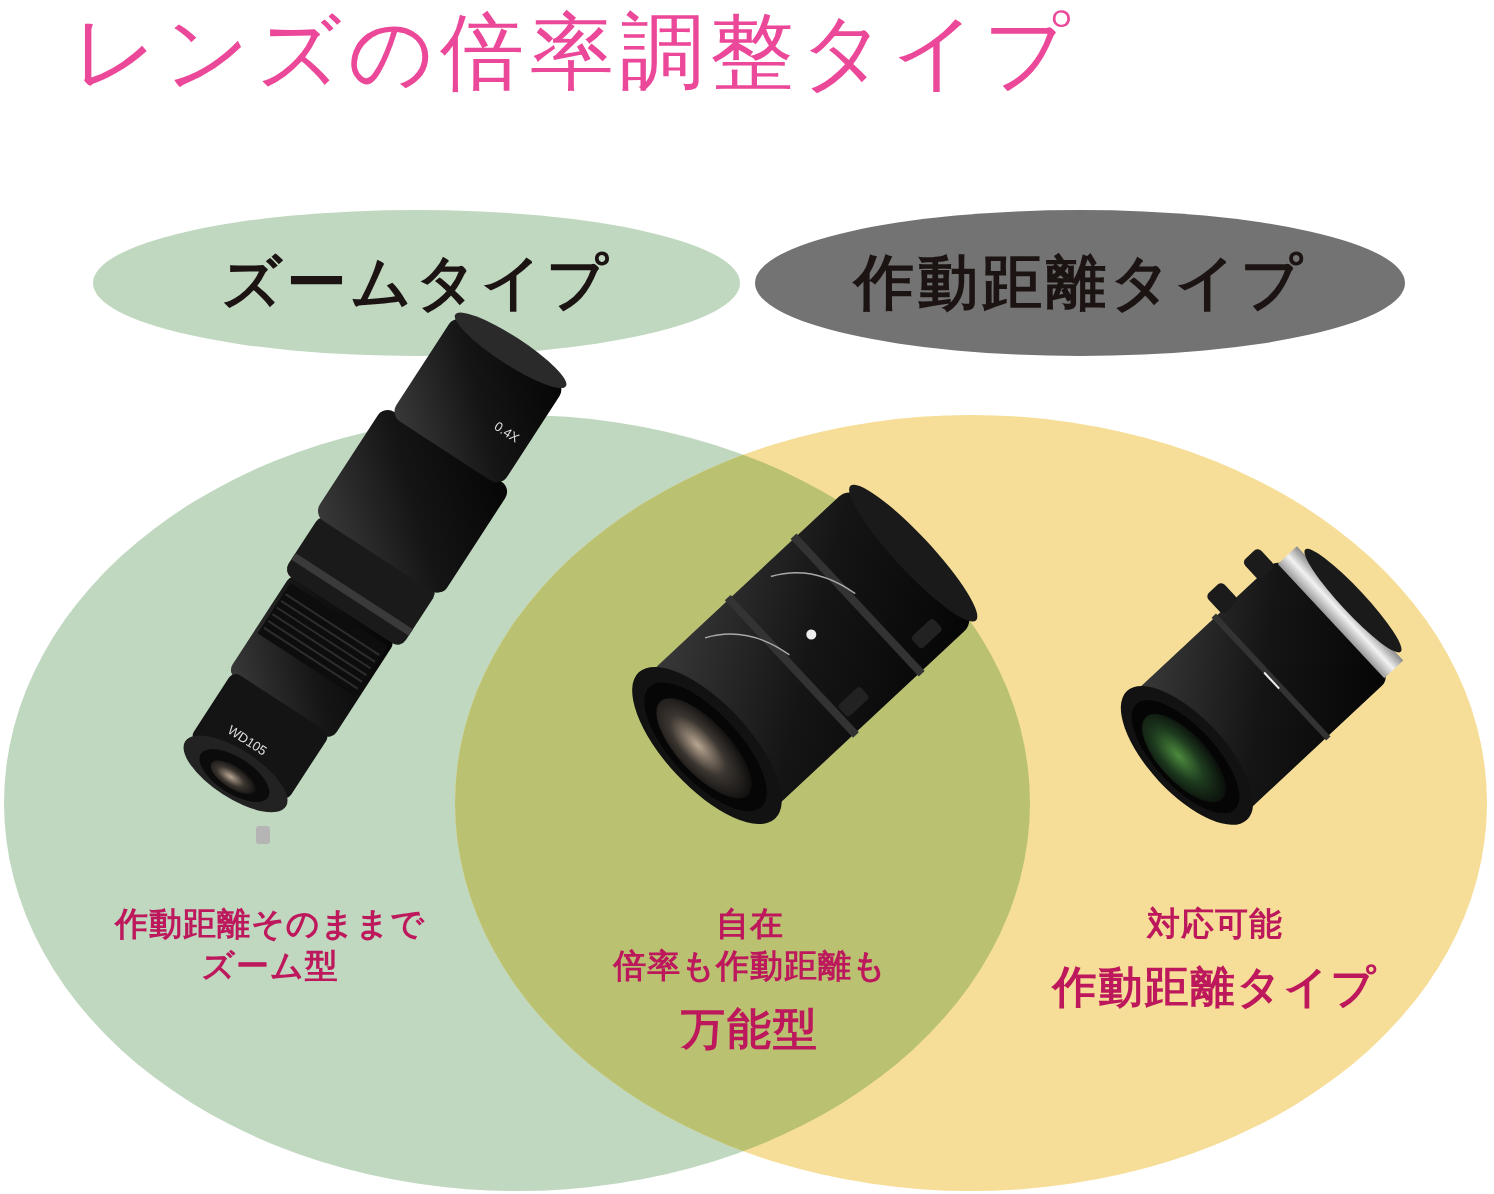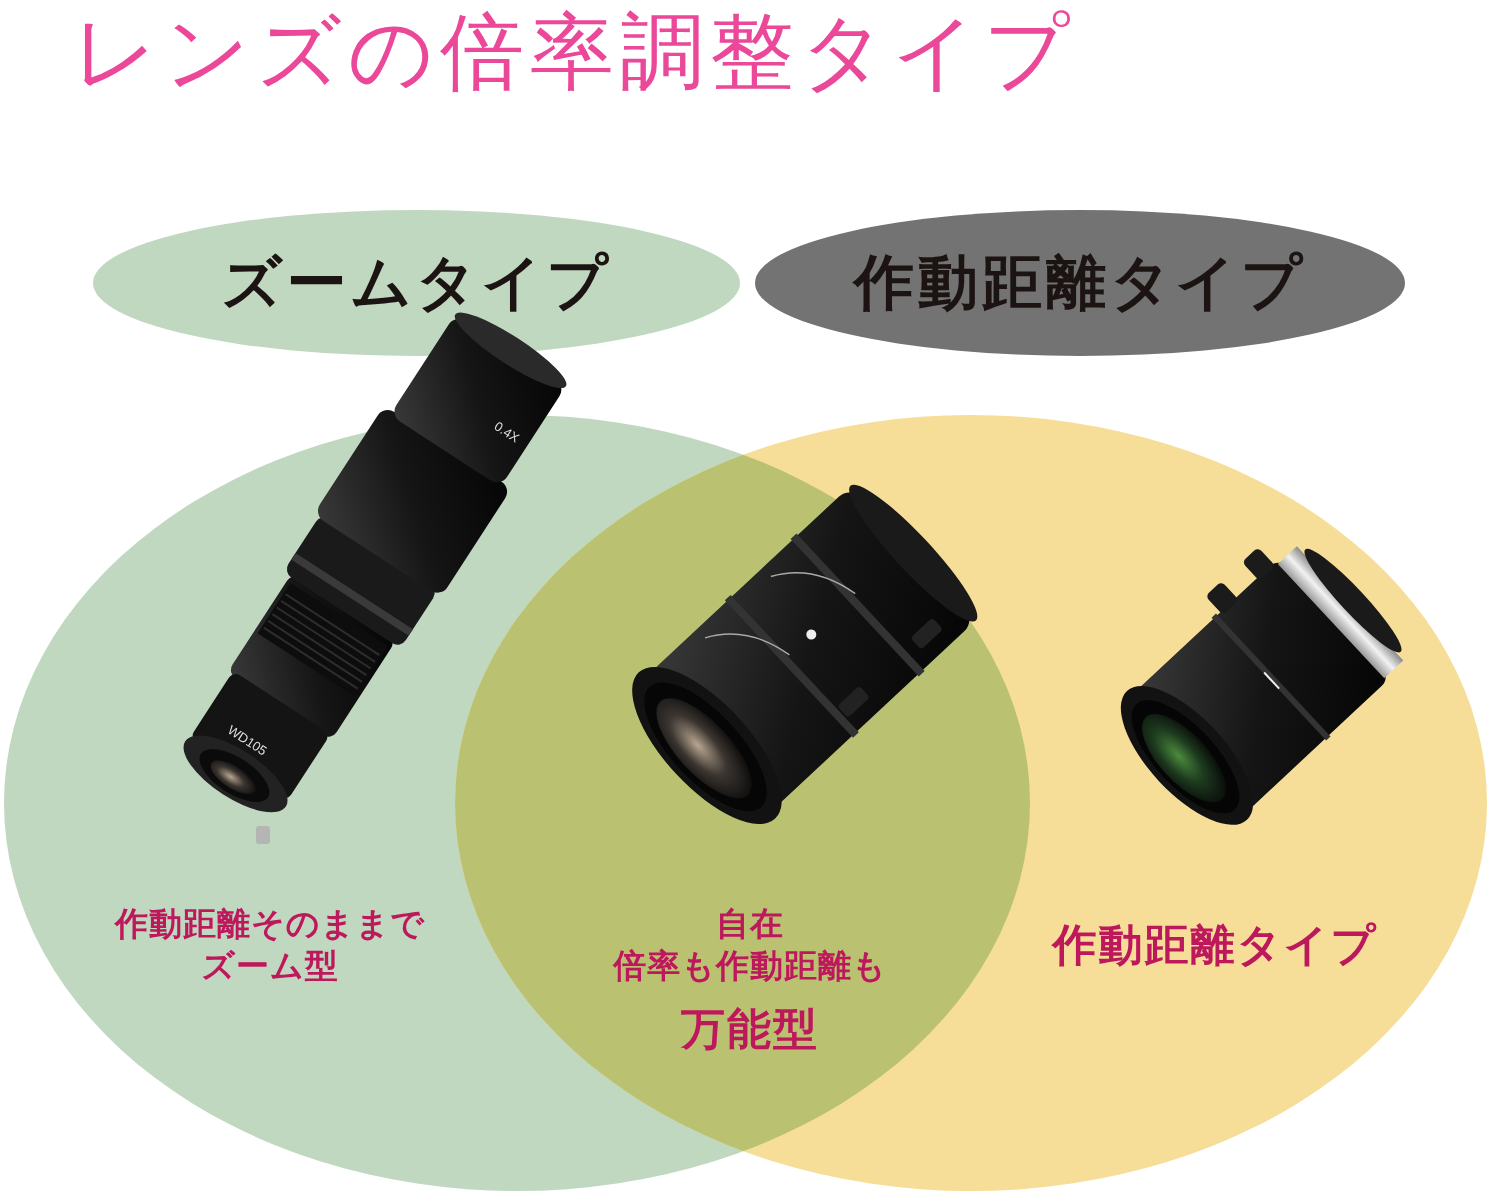--- a/index.html
+++ b/index.html
@@ -120,14 +120,15 @@
   <div class="desc">ズーム型</div>
 </div>
 
 <div class="caption" style="left:590px; top:903px; width:320px;">
   <div class="desc">自在</div>
   <div class="desc">倍率も作動距離も</div>
   <div class="type">万能型</div>
 </div>
 
 <div class="caption" style="left:1050px; top:903px; width:330px;">
+  <div class="desc">対応可能</div>
   <div class="type">作動距離タイプ</div>
 </div>
 
 </body></html>

